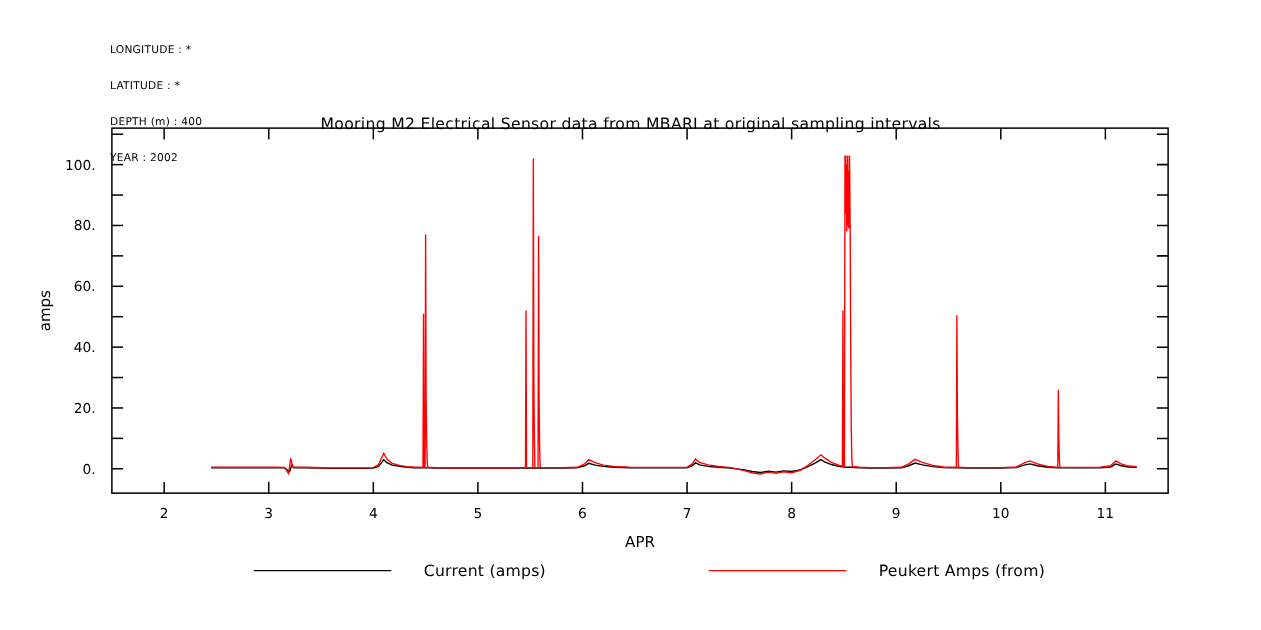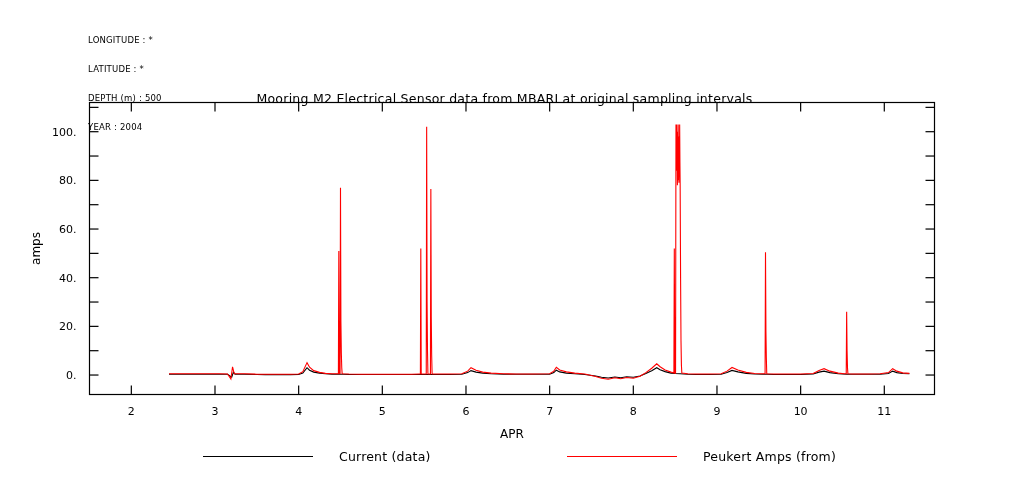--- a/index.html
+++ b/index.html
@@ -98,22 +98,22 @@
   #legend-peukert { left: 567px; }
 </style>
 </head>
 <body>
 
 <div id="root">
 
   <div id="meta">
     <div>LONGITUDE : *</div>
     <div>LATITUDE : *</div>
-    <div>DEPTH (m) : 500</div>
-    <div>YEAR : 2004</div>
+    <div>DEPTH (m) : 400</div>
+    <div>YEAR : 2002</div>
   </div>
 
   <div id="chart-title">Mooring M2 Electrical Sensor data from MBARI at original sampling intervals</div>
 
   <div id="plot-wrap">
     <svg id="plot-svg" width="1009" height="504">
       <g id="axis-layer">
           <rect x="89.5" y="102.5" width="845" height="292" fill="none" stroke="#000000" stroke-width="1.2"></rect>
           <line x1="89.5" y1="375.03333333333336" x2="98.5" y2="375.03333333333336" stroke="#000000" stroke-width="1.2"></line>
           <line x1="934.5" y1="375.03333333333336" x2="925.5" y2="375.03333333333336" stroke="#000000" stroke-width="1.2"></line>
@@ -181,21 +181,21 @@
       <g id="series-layer">
           <path d="M168.98 374.18 L181.53 374.18 L194.08 374.18 L206.63 374.18 L219.18 374.18 L227.54 374.30 L231.73 377.22 L233.40 372.11 L235.07 374.18 L244.28 374.18 L256.83 374.55 L265.19 374.67 L277.74 374.67 L290.29 374.67 L298.66 374.55 L302.84 373.09 L307.02 367.73 L309.53 370.17 L313.72 372.11 L319.57 373.09 L325.43 373.82 L332.12 374.18 L337.98 374.30 L340.49 374.30 L343.00 374.30 L348.86 374.43 L361.41 374.55 L373.96 374.55 L386.50 374.55 L399.05 374.55 L411.60 374.55 L419.97 374.43 L424.15 374.43 L429.17 374.43 L436.70 374.43 L449.25 374.43 L461.80 374.30 L467.66 372.60 L471.00 370.65 L476.02 372.11 L482.72 373.09 L491.08 373.82 L503.63 374.18 L516.18 374.30 L532.92 374.30 L549.65 374.30 L553.83 372.60 L556.34 370.17 L559.69 371.87 L566.38 373.09 L574.75 373.82 L584.79 374.55 L595.66 376.01 L601.52 377.22 L608.21 377.95 L614.91 376.98 L620.76 377.71 L626.62 376.74 L633.31 377.22 L640.00 376.01 L645.86 373.57 L651.72 370.65 L656.74 367.73 L660.08 369.68 L665.10 371.63 L670.96 373.09 L675.14 373.57 L680.16 373.82 L687.69 374.30 L696.06 374.55 L708.61 374.55 L721.16 374.30 L727.01 372.60 L732.03 370.41 L737.89 371.87 L746.26 373.33 L754.62 374.06 L762.99 374.30 L767.17 374.30 L773.87 374.43 L788.09 374.43 L800.64 374.43 L813.19 374.06 L819.04 372.11 L824.06 371.14 L829.92 372.60 L838.29 373.82 L846.65 374.18 L852.51 374.30 L867.57 374.30 L880.12 374.30 L888.49 373.57 L892.67 371.14 L896.85 372.60 L902.71 373.57 L909.40 373.82" fill="none" stroke="#000000" stroke-width="1.1" stroke-linejoin="miter" stroke-linecap="butt"></path>
           <path d="M168.98 373.82 L181.53 373.82 L194.08 373.82 L206.63 373.82 L219.18 373.82 L227.54 373.94 L230.89 378.93 L232.56 366.76 L234.24 373.82 L244.28 373.82 L256.83 374.18 L265.19 374.30 L277.74 374.30 L290.29 374.30 L298.66 374.06 L302.84 371.63 L307.02 362.62 L309.53 367.25 L313.72 370.65 L319.57 372.36 L325.43 373.33 L332.12 373.82 L337.14 373.82 L338.40 373.82 L338.82 250.93 L339.24 373.82 L340.07 373.82 L340.49 187.67 L340.91 321.50 L341.33 353.13 L341.75 367.73 L342.16 373.82 L348.86 374.06 L361.41 374.18 L373.96 374.18 L386.50 374.18 L399.05 374.18 L411.60 374.18 L419.13 374.06 L420.39 374.06 L420.81 248.50 L421.23 374.06 L424.15 374.06 L426.25 374.06 L426.66 126.83 L427.08 302.03 L427.50 350.70 L427.92 374.06 L429.17 374.06 L430.43 374.06 L430.85 188.88 L431.26 316.63 L431.68 355.57 L432.10 374.06 L436.70 374.06 L449.25 374.06 L461.80 373.82 L467.66 371.14 L471.00 367.73 L476.02 370.17 L482.72 372.11 L491.08 373.09 L503.63 373.82 L516.18 373.94 L532.92 373.94 L549.65 373.82 L553.83 371.14 L556.34 367.25 L559.69 369.92 L566.38 371.87 L574.75 373.09 L584.79 374.06 L595.66 376.49 L601.52 378.20 L608.21 379.17 L614.91 377.71 L620.76 378.68 L626.62 377.47 L633.31 378.20 L640.00 376.25 L645.86 372.60 L651.72 368.22 L656.74 363.84 L660.08 366.76 L665.10 369.92 L670.96 372.11 L673.89 373.09 L674.31 248.50 L674.73 373.09 L675.56 373.09 L675.98 124.40 L676.40 156.03 L676.65 124.40 L676.90 170.63 L677.15 131.70 L677.40 185.23 L677.65 143.87 L677.90 180.37 L678.16 124.40 L678.41 165.77 L678.66 136.57 L678.91 182.80 L679.16 151.17 L679.41 175.50 L679.66 124.40 L679.91 160.90 L680.16 185.23 L680.58 277.70 L681.00 340.97 L681.42 365.30 L681.84 373.09 L687.69 373.82 L696.06 374.06 L708.61 374.06 L721.16 373.82 L727.01 371.14 L732.03 367.49 L737.89 369.92 L746.26 372.36 L754.62 373.57 L762.15 373.82 L765.08 373.82 L765.50 252.15 L765.92 331.23 L766.34 358.00 L766.75 373.82 L773.87 374.06 L788.09 374.06 L800.64 374.06 L813.19 373.57 L819.04 370.41 L824.06 368.71 L829.92 371.14 L838.29 373.09 L844.14 373.82 L846.24 373.82 L846.65 311.77 L847.07 350.70 L847.49 367.73 L847.91 373.82 L852.51 373.94 L867.57 373.94 L880.12 373.82 L888.49 372.60 L892.67 368.71 L896.85 371.14 L902.71 372.84 L909.40 373.33" fill="none" stroke="#ff0000" stroke-width="1.1" stroke-linejoin="miter" stroke-linecap="butt"></path>
         </g>
     </svg>
   </div>
 
   <div id="legend">
     <div class="legend-entry" id="legend-current">
       <span class="legend-swatch" style="border-top-color: rgb(0, 0, 0);"></span>
-      <span class="legend-label">Current (data)</span>
+      <span class="legend-label">Current (amps)</span>
     </div>
     <div class="legend-entry" id="legend-peukert">
       <span class="legend-swatch" style="border-top-color: rgb(255, 0, 0);"></span>
       <span class="legend-label">Peukert Amps (from)</span>
     </div>
   </div>
 
 </div>
 
 </body></html>

